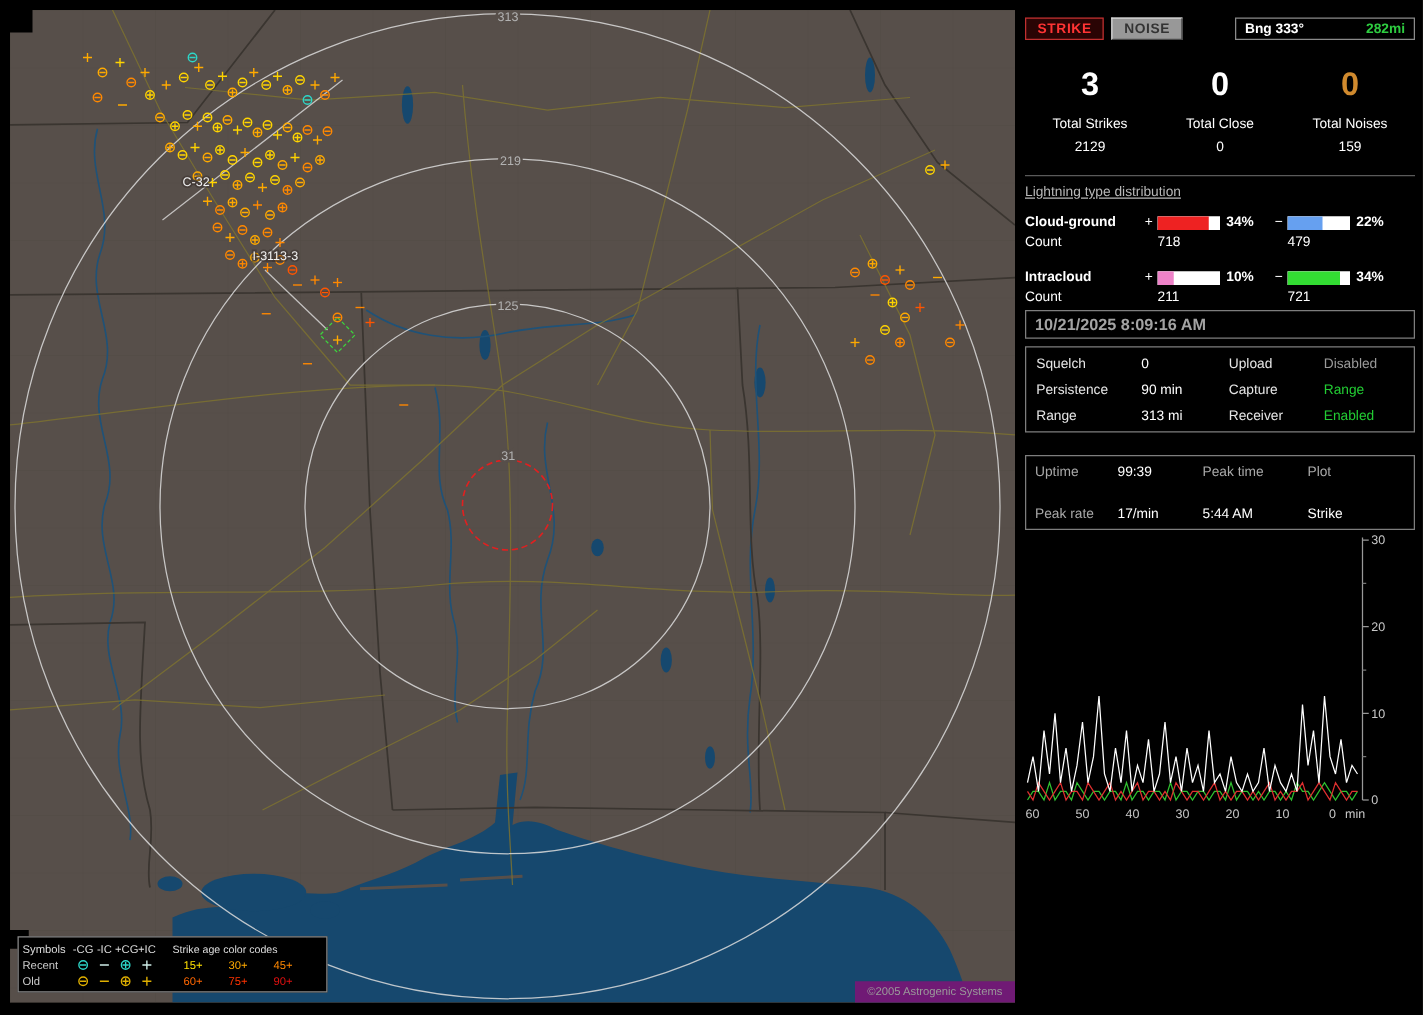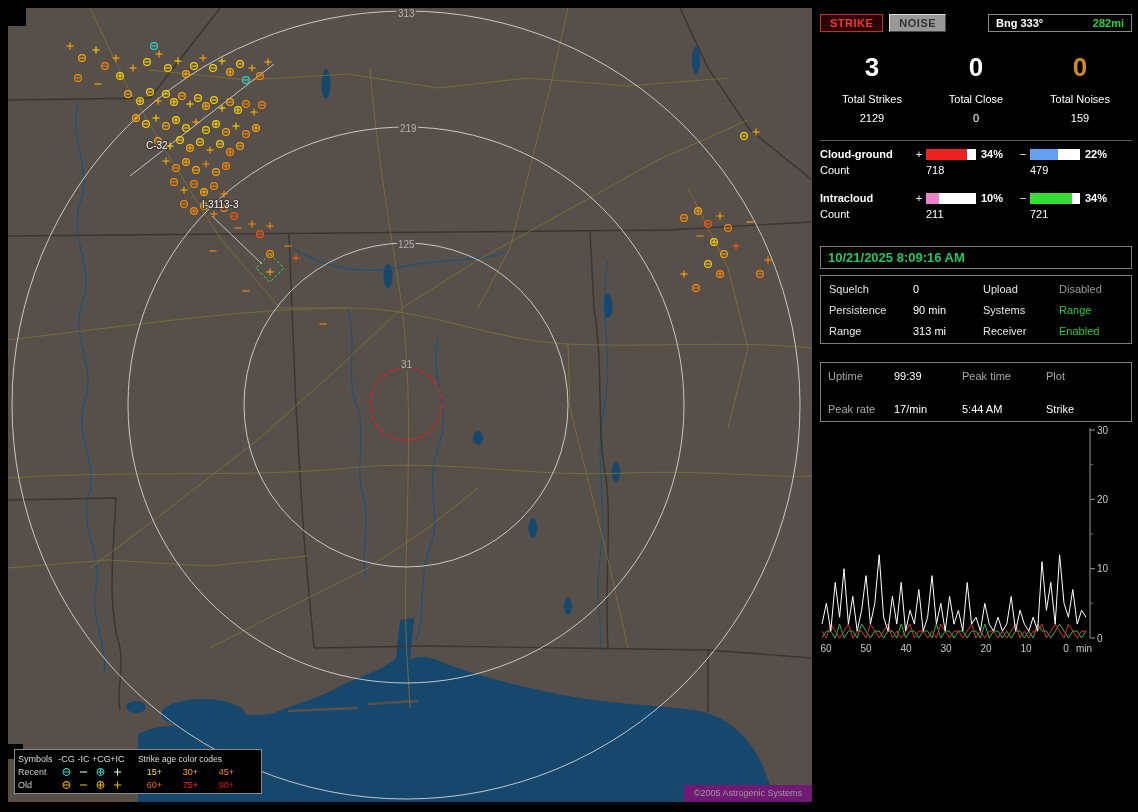--- a/index.html
+++ b/index.html
@@ -44,21 +44,21 @@
              row-gap:4px;align-items:center;}
   .d-name{color:#fff;font-weight:bold;}
   .d-sign{color:#fff;text-align:center;}
   .d-bar{width:50px;height:11px;background:#fff;position:relative;overflow:hidden;}
   .d-bar .fill{position:absolute;left:0;top:0;bottom:0;}
   .d-pct{color:#fff;font-weight:bold;padding-left:3px;}
   .d-count-label{color:#fff;}
   .d-count{color:#fff;}
   .d-spacer{height:8px;grid-column:1 / -1;}
   .box{border:1px solid #7e7e7e;}
-  .datetime-box{margin-top:26px;padding:3px 7px;color:#22c55e;font-weight:bold;font-size:13px;}
+  .datetime-box{margin-top:4px;padding:3px 7px;color:#a3a3a3;font-weight:bold;font-size:13px;}
   .settings-box{margin-top:6px;padding:7px 7px 6px 8px;}
   .s-grid{display:grid;grid-template-columns:84px 70px 76px 62px;row-gap:9px;}
   .s-l{color:#e6e6e6;}
   .s-v{color:#fff;}
   .stats-box{margin-top:18px;padding:7px 7px 6px 7px;}
   .t-grid{display:grid;grid-template-columns:66px 68px 84px 62px;row-gap:21px;}
   .lbl{color:#a8a8a8;}
   .val{color:#fff;}
   .trend-label-row{margin:12px 0 2px 2px;}
   .trend-label-row .val{margin-left:10px;}
@@ -745,20 +745,21 @@
         <div class="total-label">Total Close</div>
         <div class="total-value">0</div>
       </div>
       <div>
         <div class="total-label">Total Noises</div>
         <div class="total-value">159</div>
       </div>
     </div>
 
     <div class="divider"></div>
+    <div class="dist-title">Lightning type distribution</div>
 
     <div class="dist-grid">
       <div class="d-name">Cloud-ground</div>
       <div class="d-sign">+</div>
       <div class="d-bar">
           <span class="fill" style="width: 82%; background: rgb(238, 34, 34);"></span>
         </div>
       <div class="d-pct">34%</div>
       <div class="d-sign">−</div>
       <div class="d-bar">
@@ -803,21 +804,21 @@
 
     <div class="box settings-box">
       <div class="s-grid">
         <span class="s-l">Squelch</span>
         <span class="s-v">0</span>
         <span class="s-l">Upload</span>
         <span class="s-v" style="color: rgb(154, 154, 154);">Disabled</span>
 
         <span class="s-l">Persistence</span>
         <span class="s-v">90 min</span>
-        <span class="s-l">Systems</span>
+        <span class="s-l">Capture</span>
         <span class="s-v" style="color: rgb(34, 204, 51);">Range</span>
 
         <span class="s-l">Range</span>
         <span class="s-v">313 mi</span>
         <span class="s-l">Receiver</span>
         <span class="s-v" style="color: rgb(34, 204, 51);">Enabled</span>
       </div>
     </div>
 
     <div class="box stats-box">

